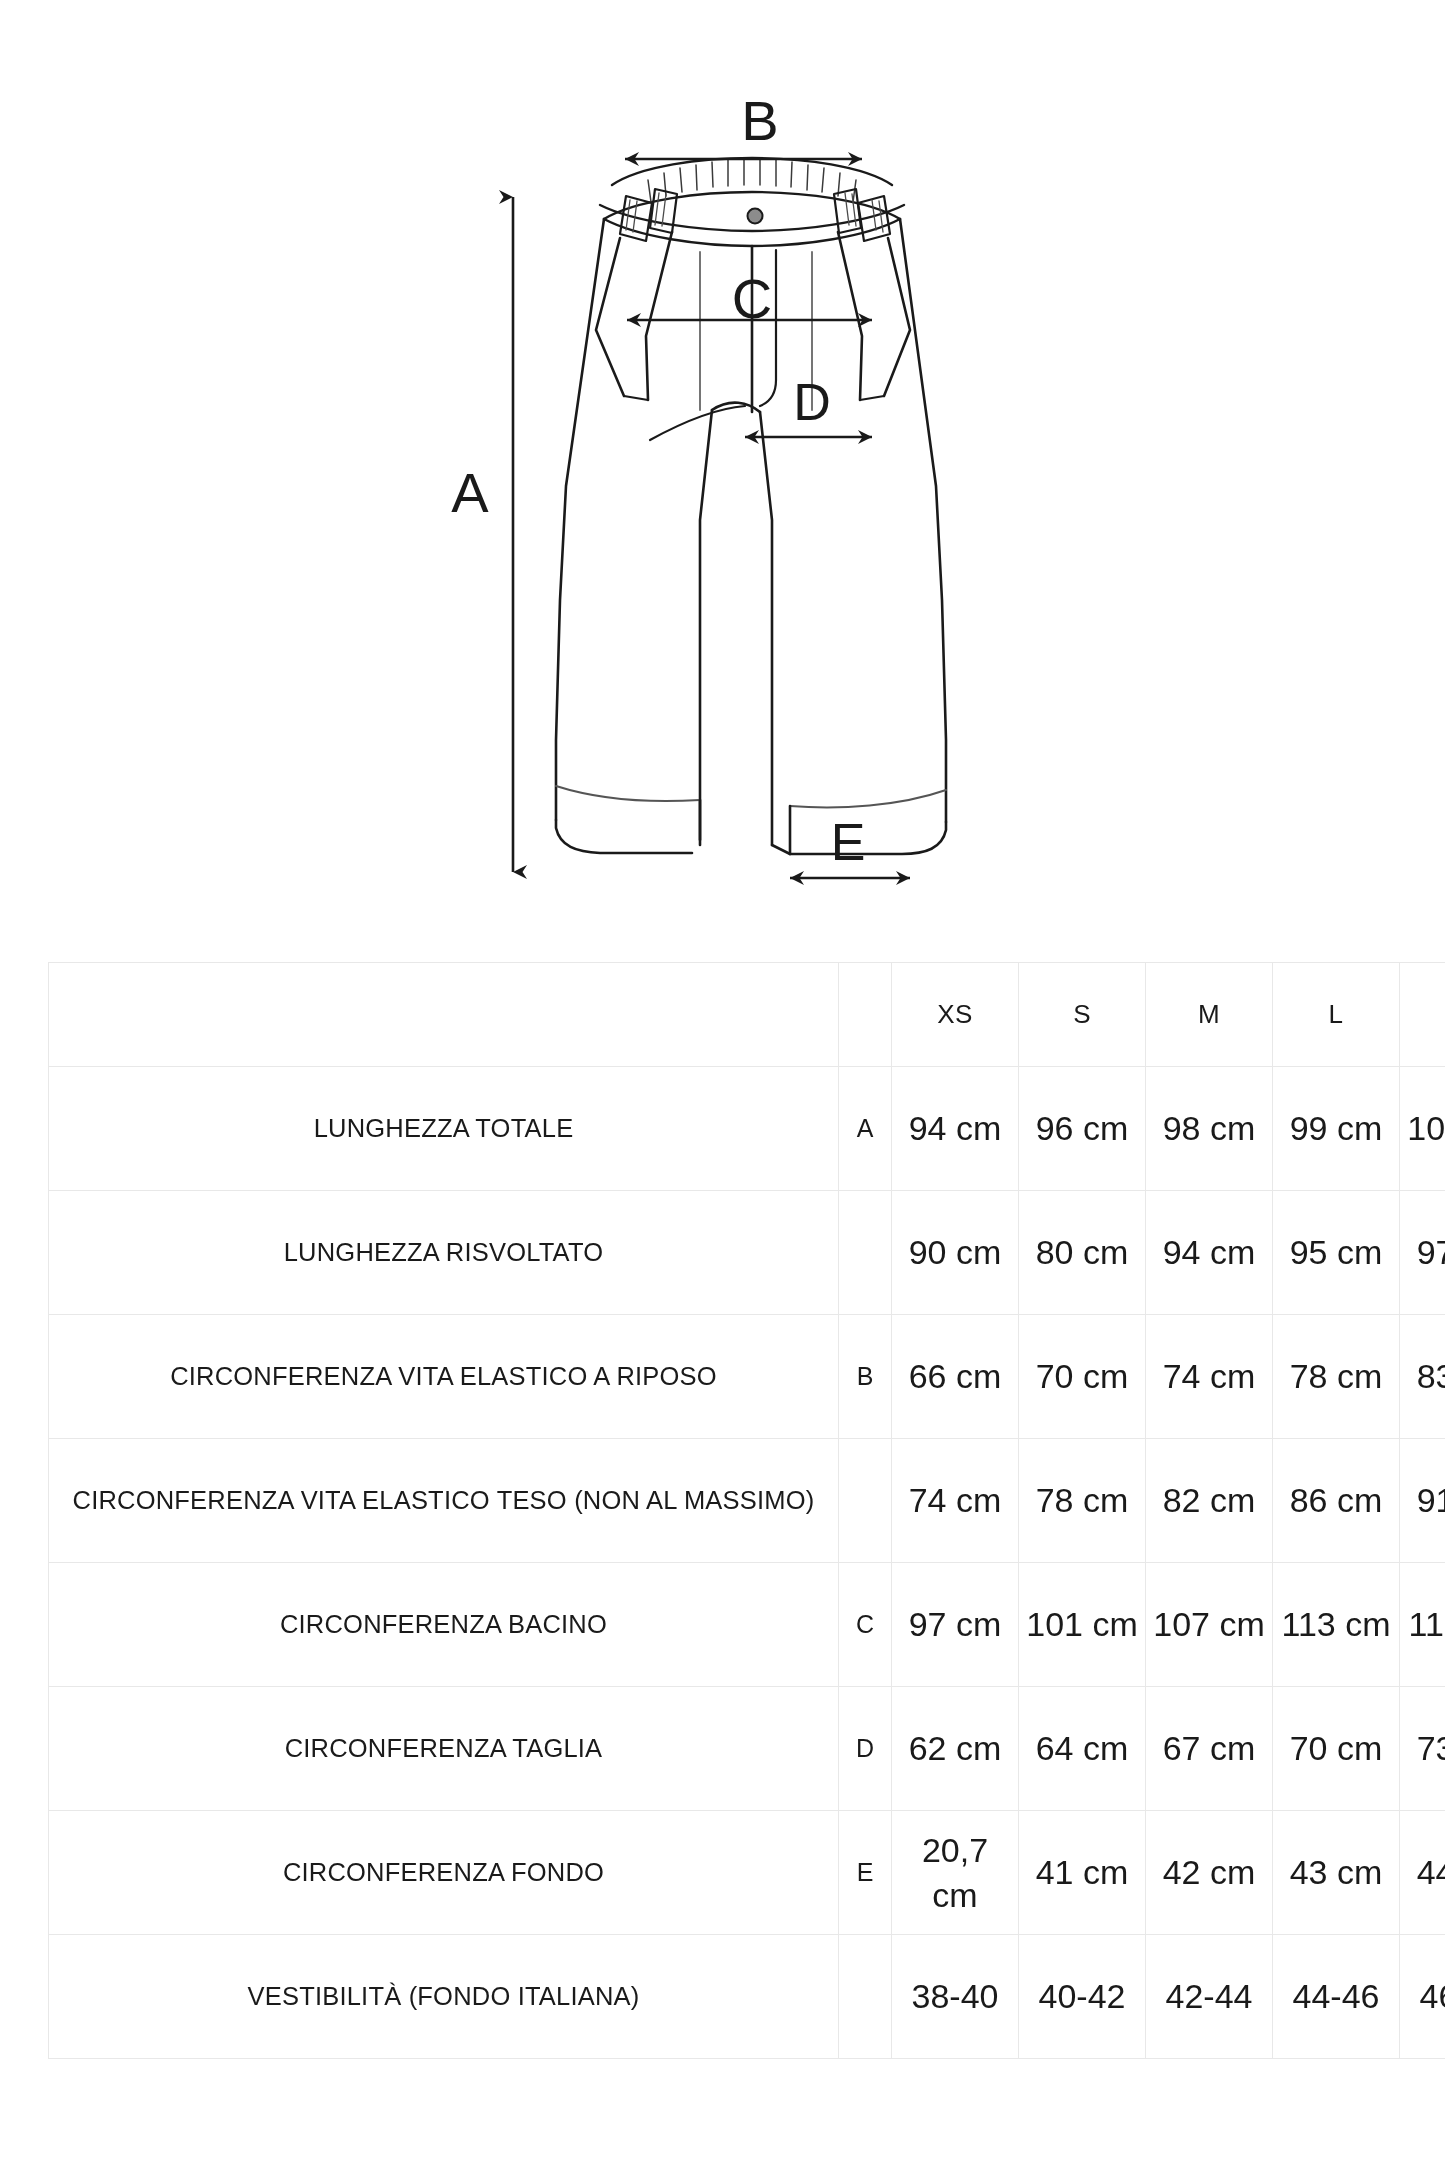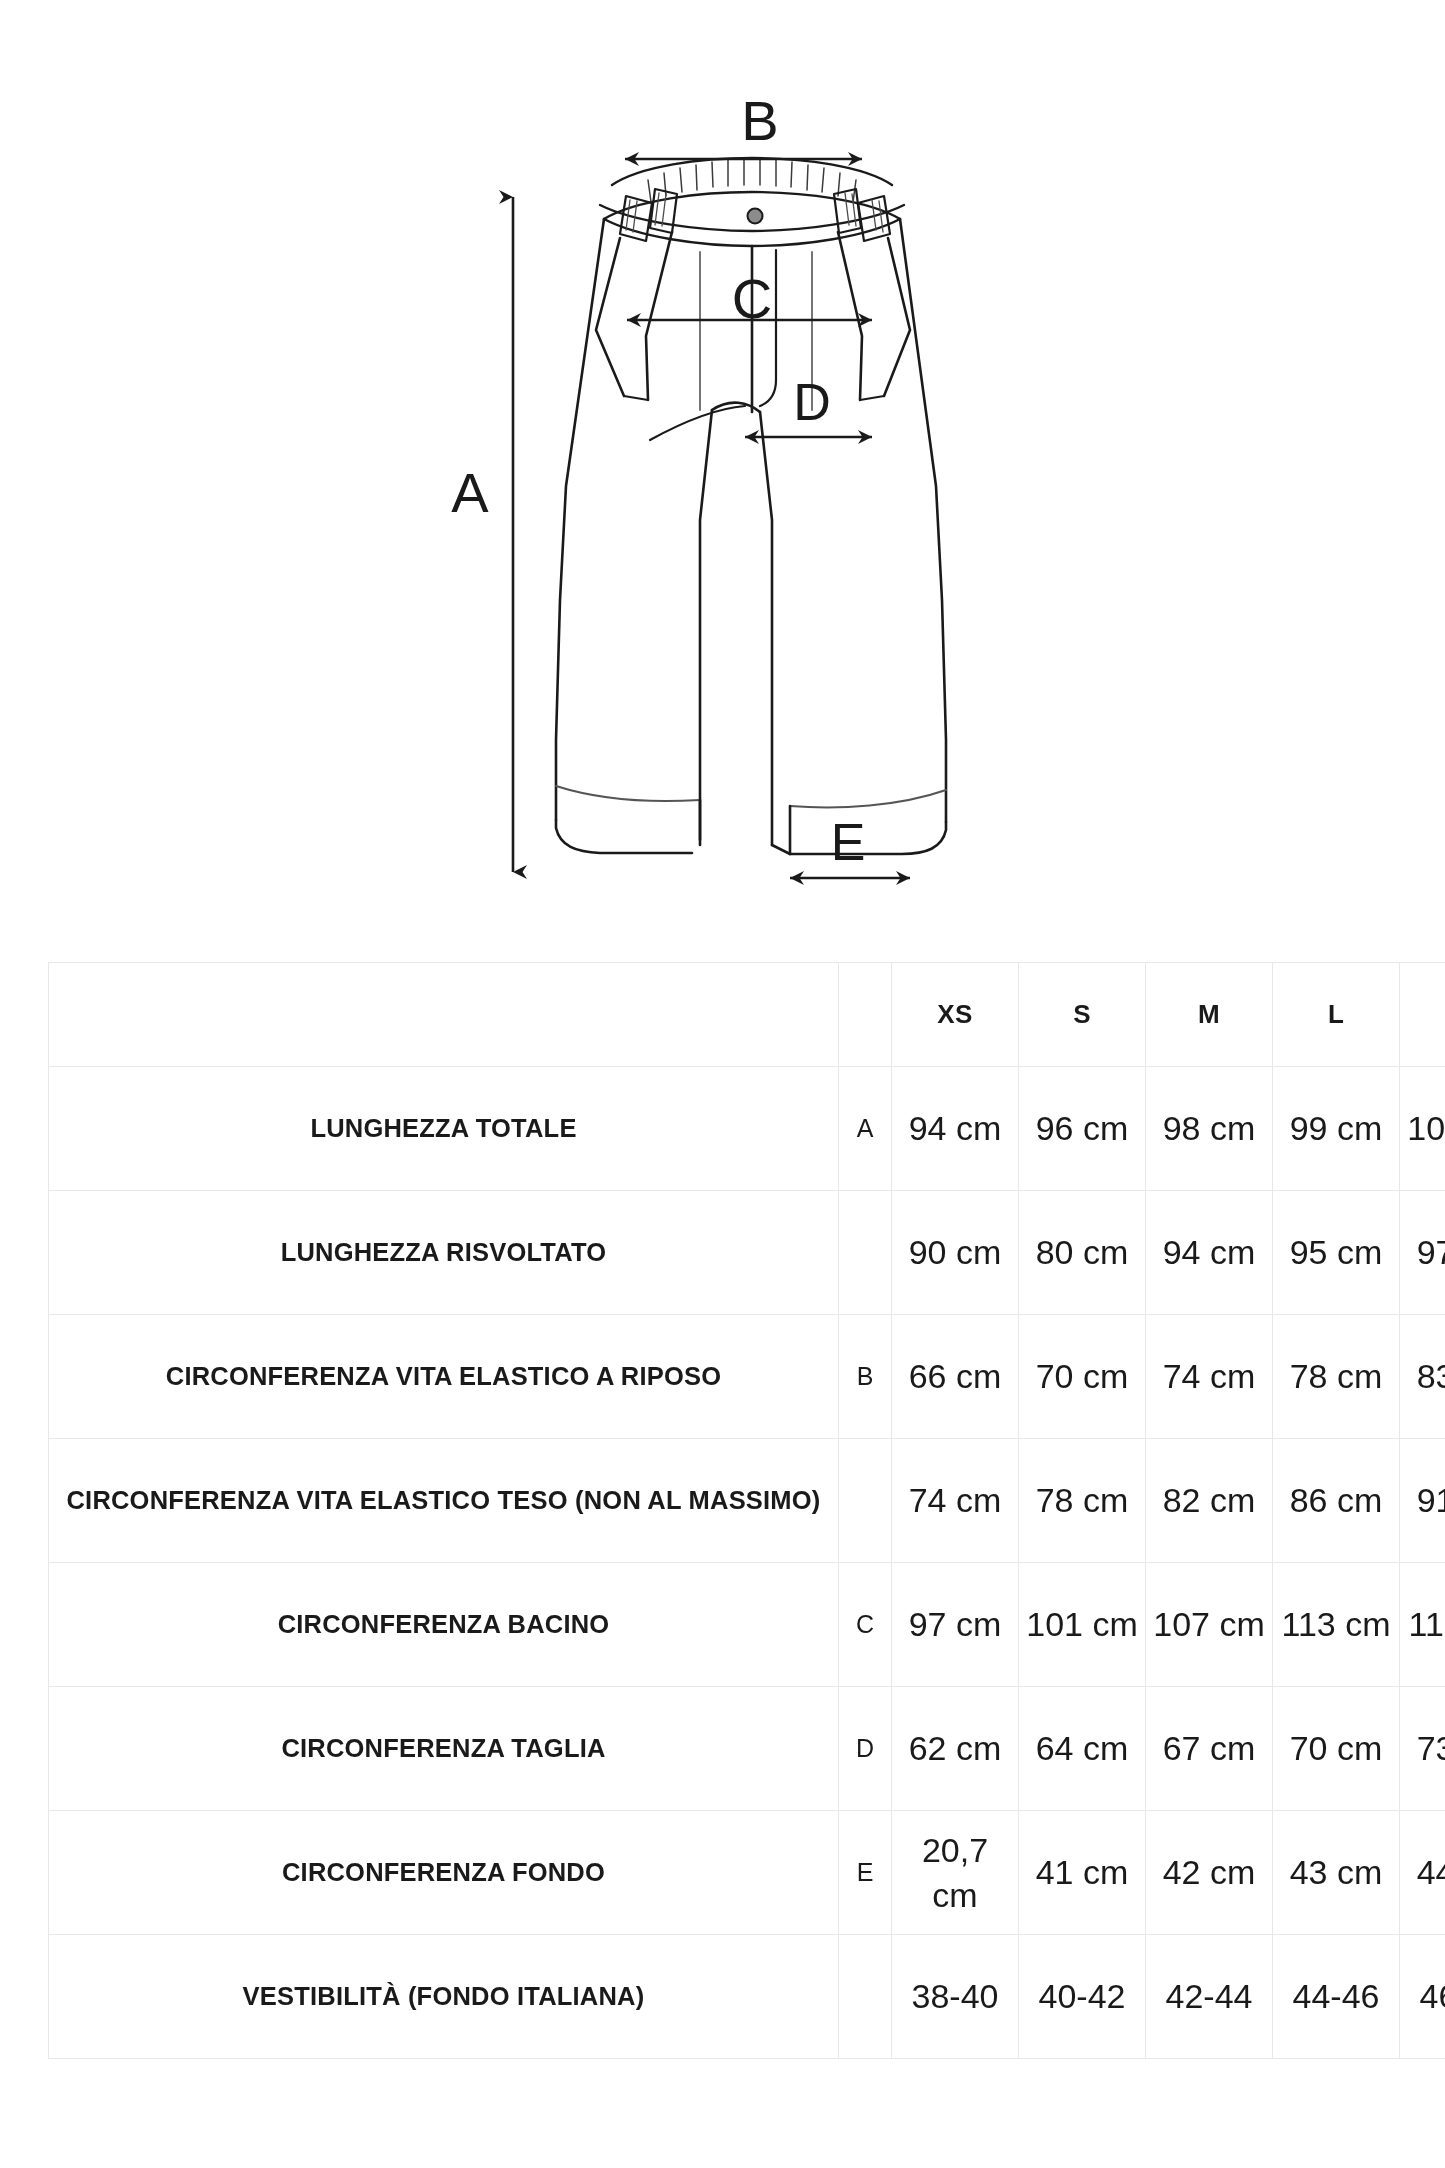--- a/index.html
+++ b/index.html
@@ -52,29 +52,29 @@
   }
 
   
   col.c-label  { width: 790px; }
   col.c-letter { width: 53px;  }
   col.c-size   { width: 127px; }
 
   thead th {
     height: 104px;
     font-size: 26px;
-    font-weight: bold;
+    font-weight: normal;
     letter-spacing: 0.3px;
   }
 
   tbody tr { height: 124px; }
 
   td.row-label {
     font-size: 25.5px;
-    font-weight: bold;
+    font-weight: normal;
     letter-spacing: 0.2px;
     line-height: 1.38;
     padding-left: 26px;
     padding-right: 26px;
     margin-left: 16px;
   }
   td.row-letter {
     font-size: 25px;
     font-weight: normal;
   }

